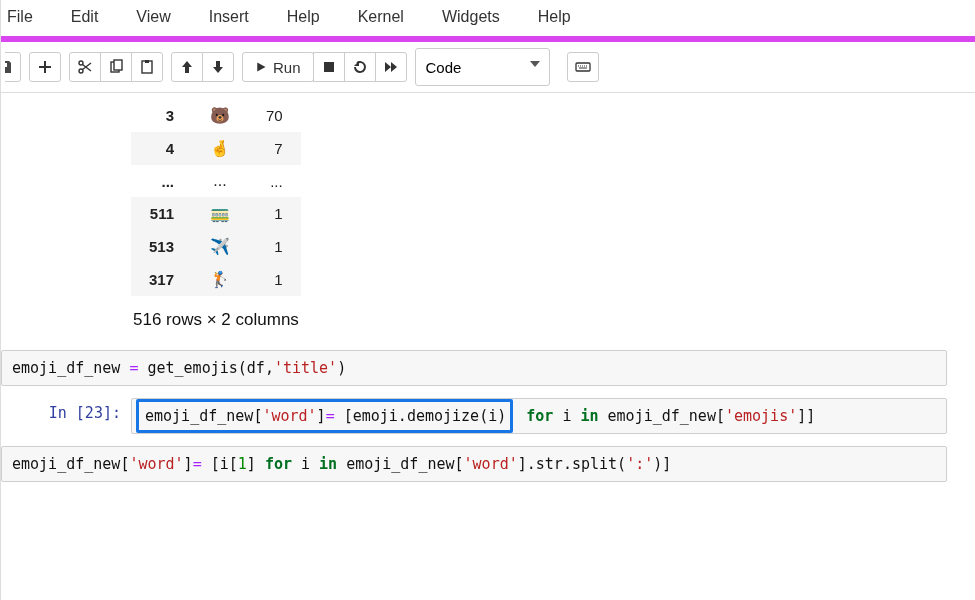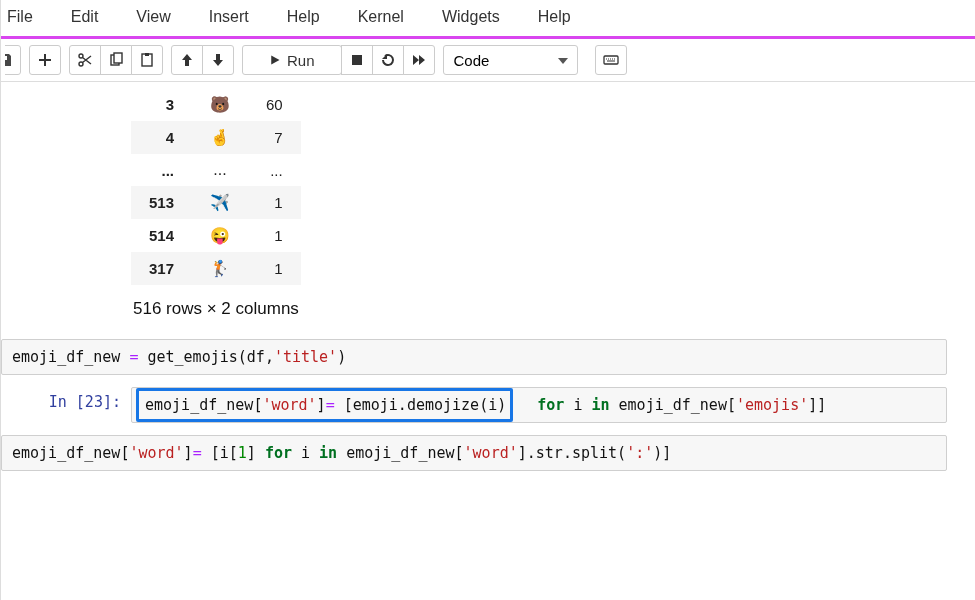--- a/index.html
+++ b/index.html
@@ -12,21 +12,21 @@
     width: 975px;
     height: 600px;
     overflow: hidden;
     color: #212121;
     border-left: 1px solid #ddd;
   }
   .menubar {
     display: flex;
     gap: 38px;
     padding: 8px 6px 10px 6px;
-    border-bottom: 3px solid #d946ef;
+    border-bottom: 6px solid #d946ef;
     font-size: 16px;
     color: #333;
   }
   .menubar span { cursor: default; }
   .toolbar {
     display: flex;
     align-items: center;
     gap: 8px;
     padding: 6px 6px;
     border-bottom: 1px solid #ddd;
@@ -47,32 +47,32 @@
   .tbtn.half-left { border-top-left-radius:0; border-bottom-left-radius:0; clip-path: inset(0 0 0 50%); margin-left:-18px; }
   .tgroup { display: flex; }
   .tgroup .tbtn { border-radius: 0; margin-left: -1px; }
   .tgroup .tbtn:first-child { border-top-left-radius:3px; border-bottom-left-radius:3px; margin-left:0;}
   .tgroup .tbtn:last-child { border-top-right-radius:3px; border-bottom-right-radius:3px;}
   .run-btn {
     border: 1px solid #ccc;
     background: #fff;
     border-radius: 3px;
     height: 30px;
-    padding: 0 26px;
+    padding: 0 12px;
     display: inline-flex;
     align-items: center;
     gap: 6px;
     font-size: 15px;
     color: #333;
   }
   .run-btn svg { width:12px; height:12px;}
   .celltype {
     border: 1px solid #ccc;
     border-radius: 3px;
-    height: 30px;
+    height: 38px;
     padding: 0 28px 0 10px;
     font-size: 15px;
     background: #fff;
     appearance: none;
     position: relative;
     width: 135px;
   }
   .select-wrap { position: relative; display:inline-block; }
   .select-wrap::after {
     content: "";
@@ -141,21 +141,21 @@
   .tok-str { color: #BA2121; }
   .tok-num { color: #008800; }
   .tok-kw  { color: #007020; font-weight: bold;}
   .tok-sbr { color: #111; }
 
   
   .hl-box {
     border: 3px solid #1776e6;
     display: inline-block;
     padding: 5px 4px 5px 0;
-    margin: -8px 15px -8px -6px;
+    margin: -8px 4px -8px -6px;
     border-radius: 2px;
   }
   .hl-pad-left { display:inline-block; width:6px; }
 
   svg.icon { width: 16px; height: 16px; }
   .sep { width:1px; height:30px; background:transparent; }
 </style>
 </head>
 <body>
 
@@ -255,40 +255,40 @@
 <div class="notebook">
 
   <div class="cell">
     <div class="prompt"></div>
     <div class="cell-body df-out">
       <table class="df">
         <tbody id="df-body">
             <tr>
               <th class="idx">3</th>
               <td class="emoji-cell">🐻</td>
-              <td>60</td>
+              <td>70</td>
             </tr>
             <tr class="alt">
               <th class="idx">4</th>
               <td class="emoji-cell">🤞</td>
               <td>7</td>
             </tr>
             <tr>
               <th class="idx">...</th>
               <td class="emoji-cell">...</td>
               <td>...</td>
             </tr>
             <tr class="alt">
+              <th class="idx">511</th>
+              <td class="emoji-cell">🚃</td>
+              <td>1</td>
+            </tr>
+            <tr class="alt">
               <th class="idx">513</th>
               <td class="emoji-cell">✈️</td>
-              <td>1</td>
-            </tr>
-            <tr>
-              <th class="idx">514</th>
-              <td class="emoji-cell">😜</td>
               <td>1</td>
             </tr>
             <tr class="alt">
               <th class="idx">317</th>
               <td class="emoji-cell">🏌️</td>
               <td>1</td>
             </tr>
           </tbody>
       </table>
       <div class="df-caption">516 rows × 2 columns</div>

